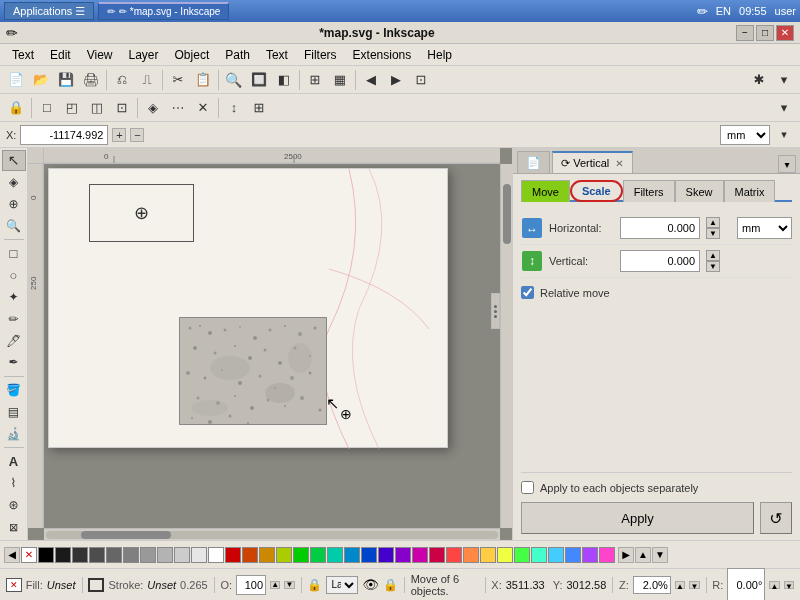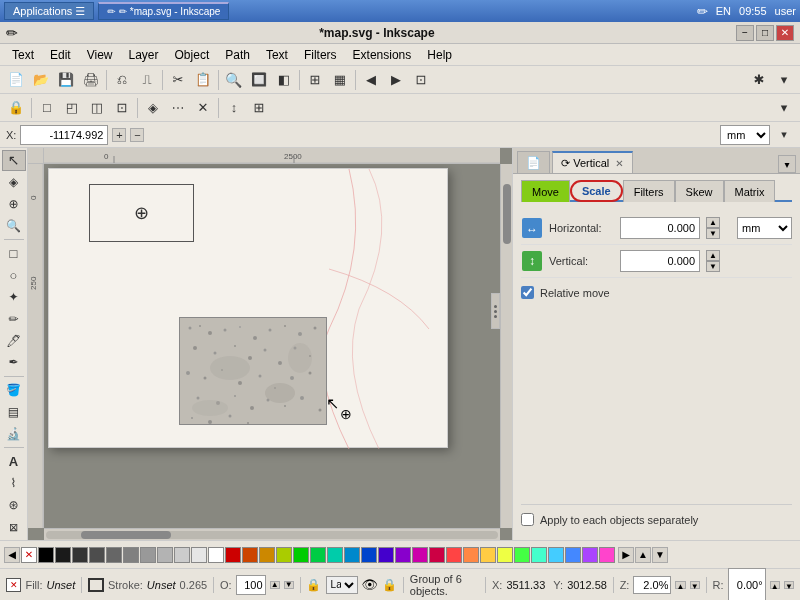--- a/index.html
+++ b/index.html
@@ -454,20 +454,24 @@
 
       <div style="flex:1;"></div>
 
       <div style="border-top:1px solid #ccc;padding-top:8px;">
 
         <div style="display:flex;align-items:center;gap:6px;margin-bottom:8px;">
           <input type="checkbox" style="width: 13px; height: 13px; accent-color: rgb(74, 127, 193);">
           <label style="font-size:11px;color:#333;cursor:pointer;">Apply to each objects separately</label>
         </div>
 
+        <div style="display:flex;gap:6px;align-items:center;">
+          <button style="flex:1;height:32px;background:#d8d4cc;border:1px solid #999;border-bottom-color:#777;border-right-color:#777;font-size:13px;cursor:pointer;">Apply</button>
+          <button style="width:32px;height:32px;background:#d8d4cc;border:1px solid #999;border-bottom-color:#777;border-right-color:#777;font-size:16px;cursor:pointer;display:flex;align-items:center;justify-content:center;">↺</button>
+        </div>
       </div>
     </div>
   </div>
 
 </div>
 
 <div id="colorpalette" style="height:28px;background:#e8e4dc;display:flex;align-items:center;padding:0 4px;border-top:1px solid #ccc;gap:1px;overflow:hidden;">
   <button class="pal-btn">◀</button>
 
   <div class="pal-swatch" style="background:white;position:relative;">
@@ -533,21 +537,21 @@
 
   <span style="font-size:12px;">🔒</span>
   <select style="width:32px;height:18px;border:1px solid #999;font-size:10px;">
     <option>La...</option>
   </select>
   <span style="font-size:13px;cursor:pointer;">👁</span>
   <span style="font-size:12px;cursor:pointer;">🔒</span>
   <div style="width:1px;height:16px;background:#bbb;margin:0 2px;"></div>
 
   <span style="color:#333;">
-    <span>Group of</span> <span>6 objects.</span>
+    <span>Move of</span> <span>6 objects.</span>
   </span>
   <div style="width:1px;height:16px;background:#bbb;margin:0 2px;"></div>
 
   <span style="color:#555;">X:</span>
   <span style="color:#111;">3511.33</span>
   <span style="color:#555;margin-left:4px;">Y:</span>
   <span style="color:#111;">3012.58</span>
   <div style="width:1px;height:16px;background:#bbb;margin:0 2px;"></div>
 
   <span style="color:#555;">Z:</span>

